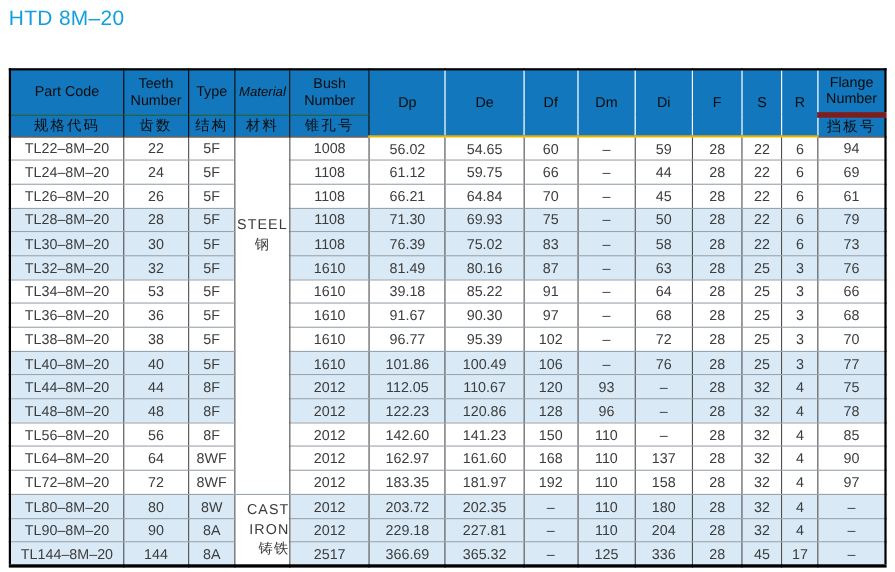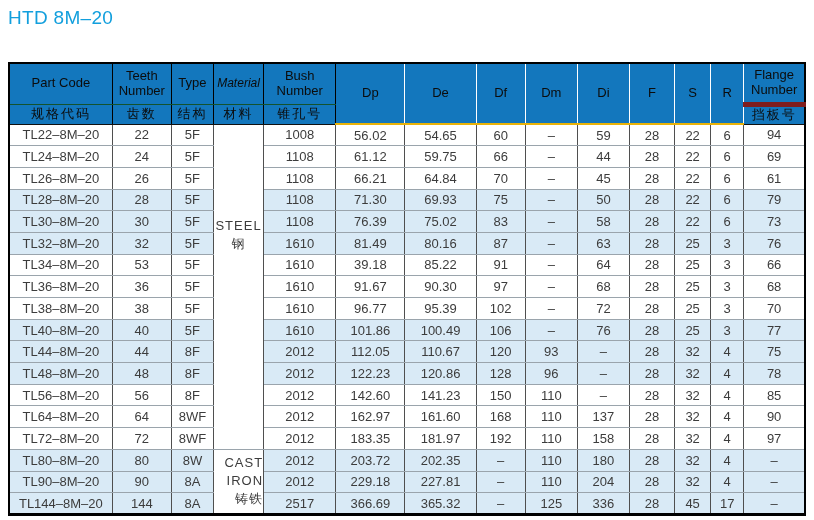--- a/index.html
+++ b/index.html
@@ -61,21 +61,21 @@
   }
   tbody tr.shaded td { background: #d9eaf6; }
   tbody td.material {
     background: #ffffff !important;
     white-space: pre-line;
     line-height: 1.4;
     letter-spacing: 1px;
   }
   tbody td.material.steel {
     vertical-align: top;
-    padding-top: 92px;
+    padding-top: 70px;
   }
   tbody td.material.cast { vertical-align: middle; text-align: right; }
 </style>
 </head>
 <body>
 
 <h1 class="page-title">HTD 8M–20</h1>
 
 <table class="spec">
   <colgroup>

